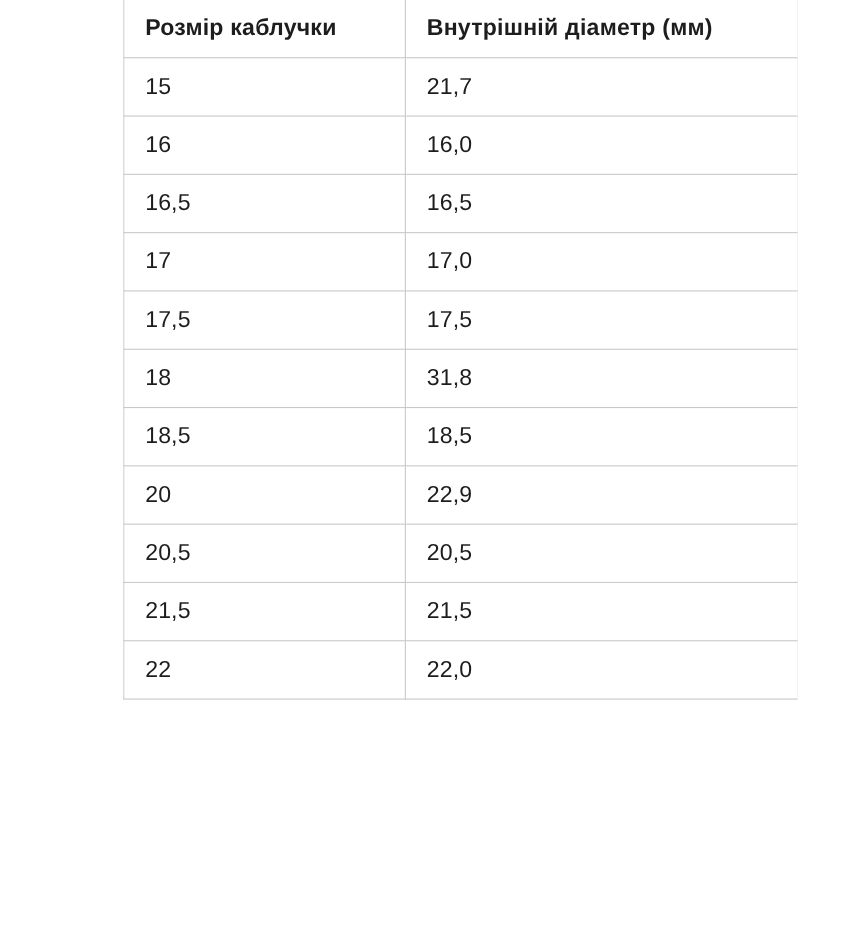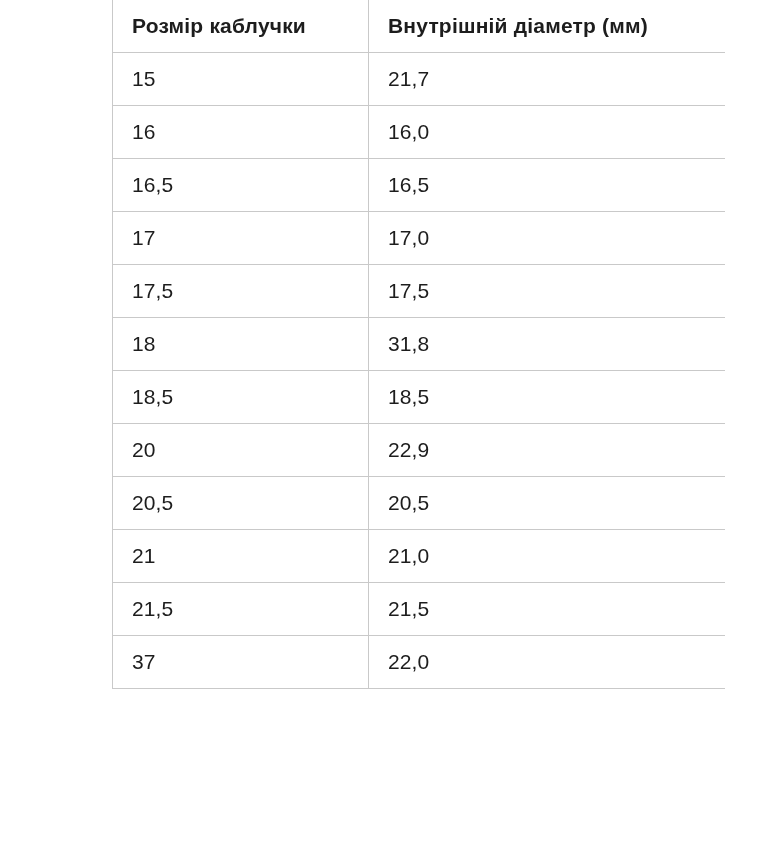--- a/index.html
+++ b/index.html
@@ -121,27 +121,23 @@
           </tr>
           <tr>
             <td>20</td>
             <td>22,9</td>
           </tr>
           <tr>
             <td>20,5</td>
             <td>20,5</td>
           </tr>
           <tr>
-            <td>21</td>
-            <td>21,0</td>
-          </tr>
-          <tr>
             <td>21,5</td>
             <td>21,5</td>
           </tr>
           <tr>
-            <td>37</td>
+            <td>22</td>
             <td>22,0</td>
           </tr>
         </tbody>
     </table>
   </div>
 </div>
 
 </body></html>

